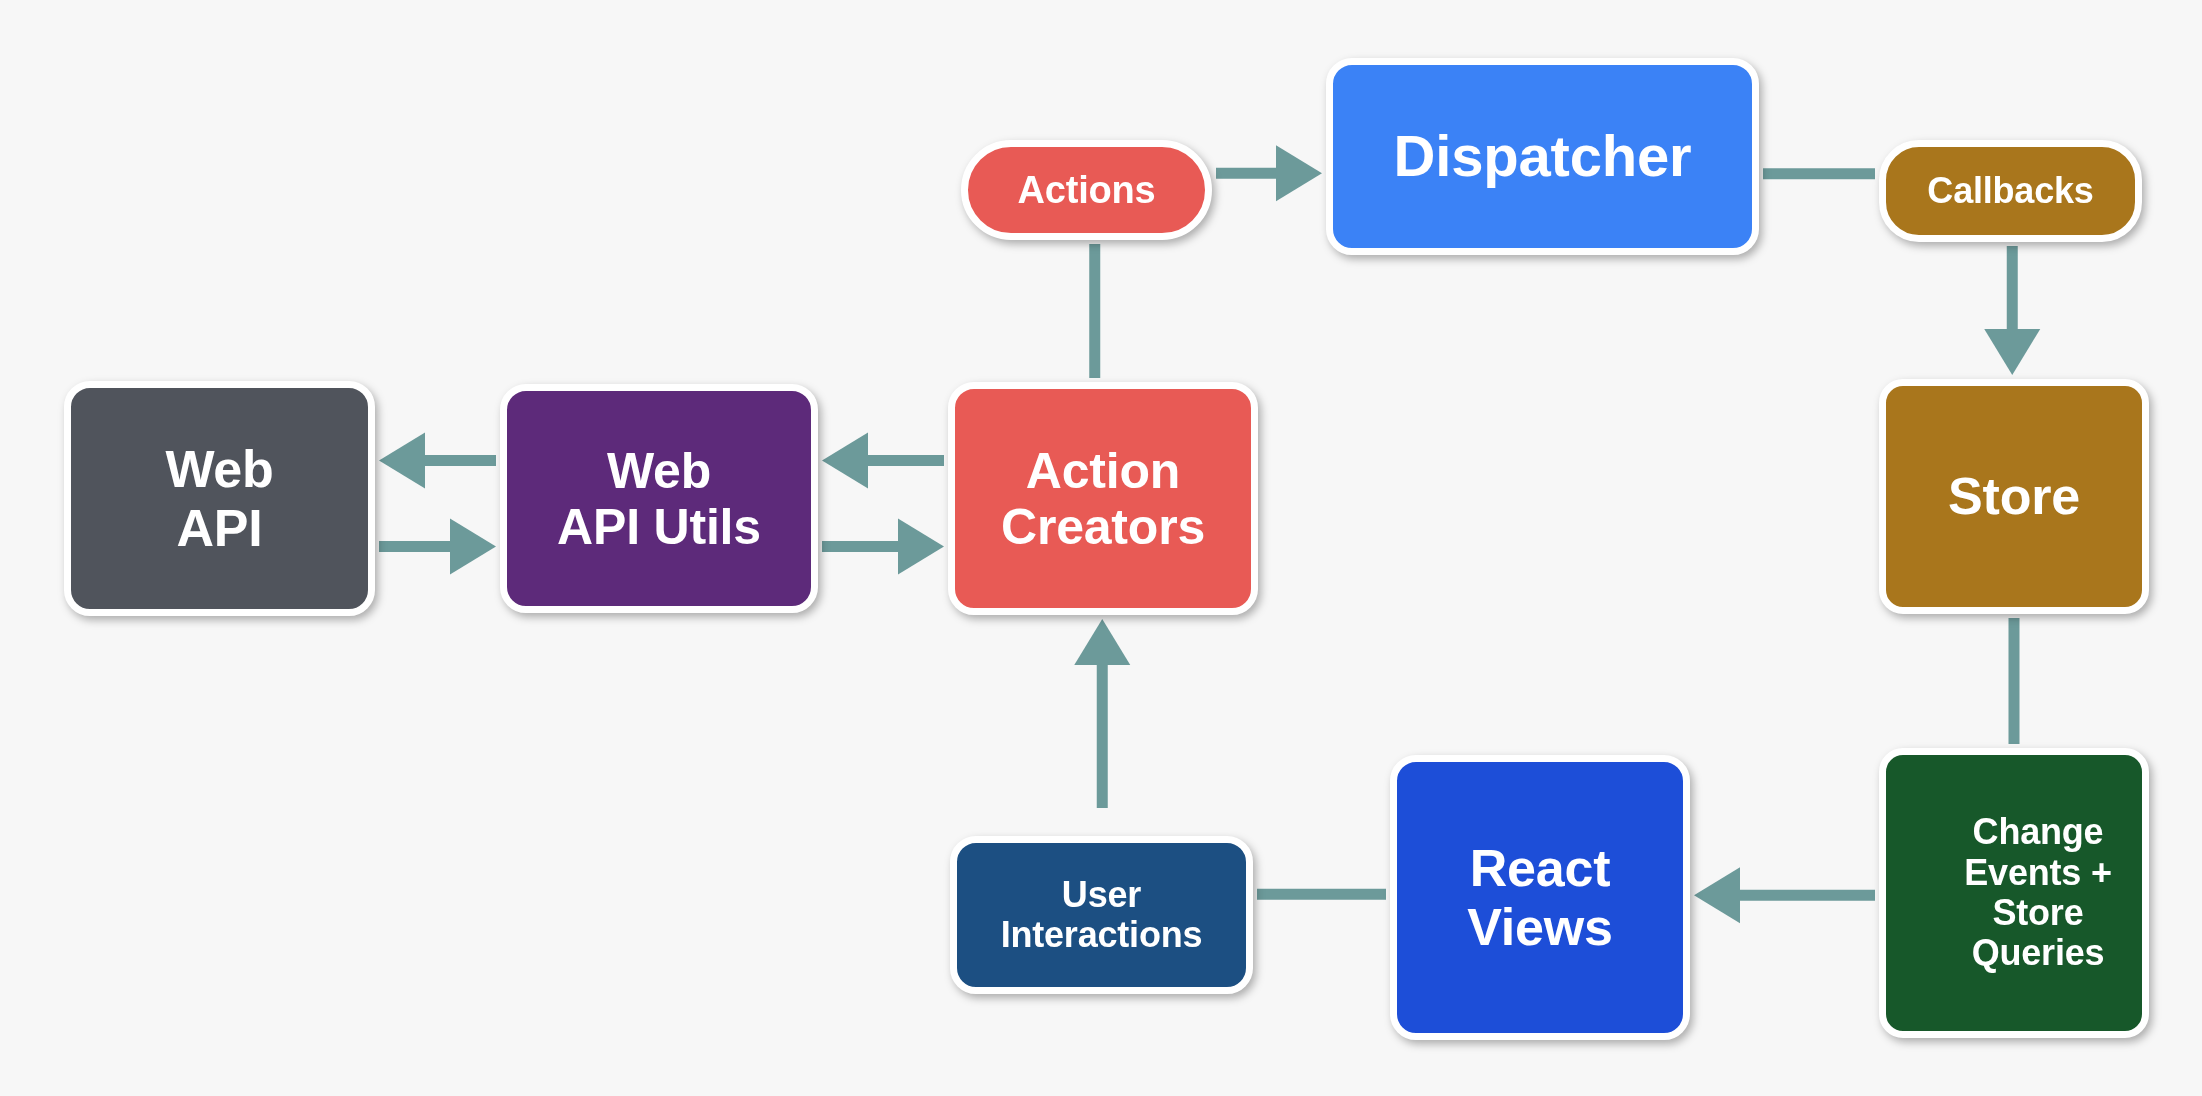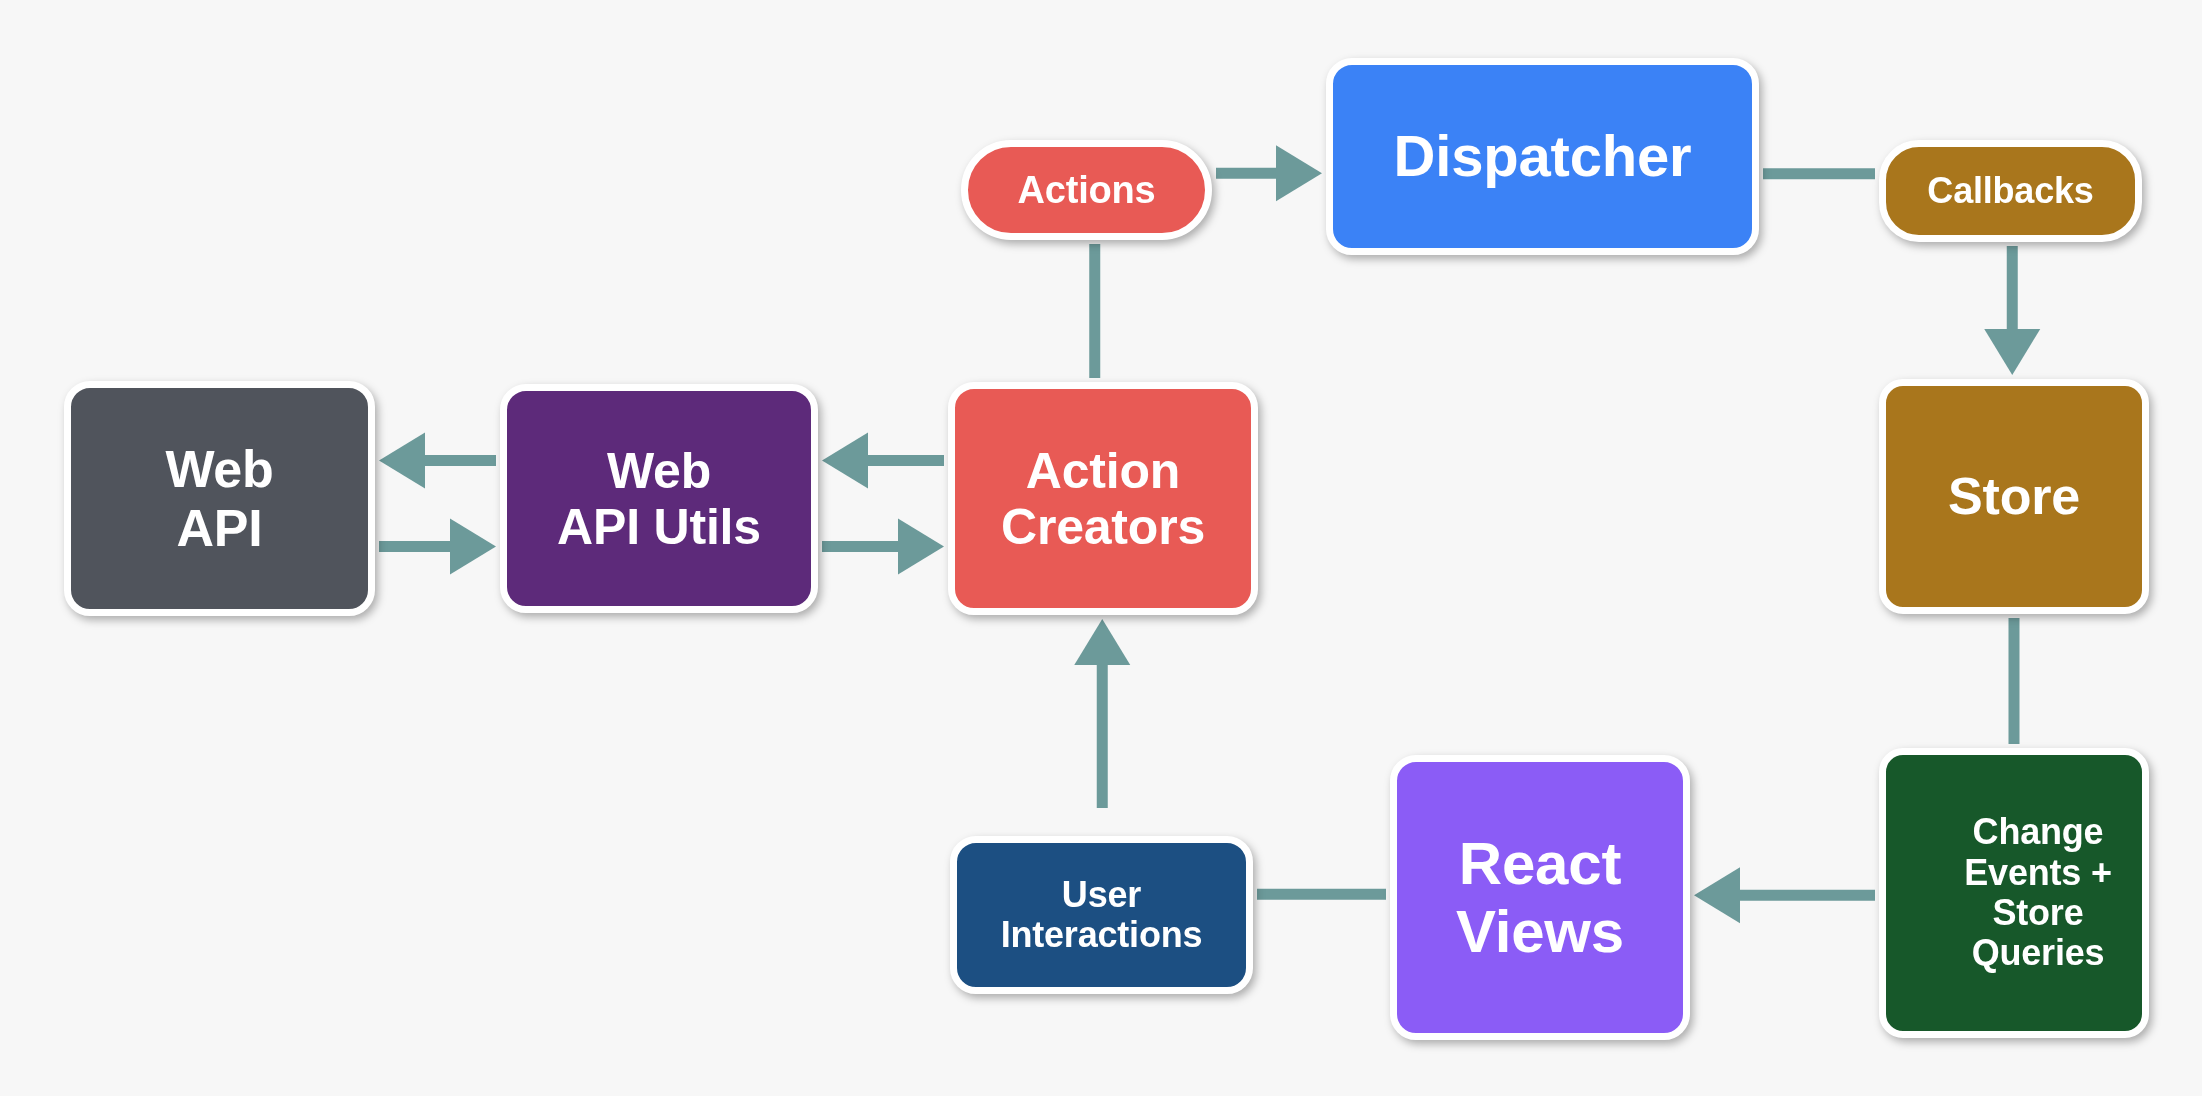--- a/index.html
+++ b/index.html
@@ -100,21 +100,21 @@
     </svg>
   <div id="node-layer">
       <div class="node" style="left: 961px; top: 140px; width: 251px; height: 100px; background: rgb(232, 90, 85); font-size: 38px; border-radius: 50px; border-color: rgb(255, 255, 255);"><span class="node-inner">Actions</span></div>
       <div class="node" style="left: 1326px; top: 58px; width: 433px; height: 197px; background: #3b82f6; font-size: 58px; border-radius: 26px; border-color: rgb(255, 255, 255);"><span class="node-inner">Dispatcher</span></div>
       <div class="node" style="left: 1879px; top: 140px; width: 263px; height: 102px; background: rgb(169, 118, 28); font-size: 36px; border-radius: 40px; border-color: rgb(255, 255, 255); text-align: center;"><span class="node-inner">Callbacks</span></div>
       <div class="node" style="left: 1879px; top: 379px; width: 270px; height: 235px; background: rgb(169, 118, 28); font-size: 52px; border-radius: 24px; border-color: rgb(255, 255, 255);"><span class="node-inner">Store</span></div>
       <div class="node" style="left: 1879px; top: 748px; width: 270px; height: 290px; background: rgb(23, 88, 42); font-size: 36px; border-radius: 24px; border-color: rgb(255, 255, 255); padding-left: 48px;"><span class="node-inner">Change
 Events +
 Store
 Queries</span></div>
-      <div class="node" style="left: 1390px; top: 755px; width: 300px; height: 285px; background: #8b5cf6; font-size: 60px; border-radius: 26px; border-color: rgb(255, 255, 255);"><span class="node-inner">React
+      <div class="node" style="left: 1390px; top: 755px; width: 300px; height: 285px; background: #1d4ed8; font-size: 52px; border-radius: 26px; border-color: rgb(255, 255, 255);"><span class="node-inner">React
 Views</span></div>
       <div class="node" style="left: 950px; top: 812px; width: 303px; height: 158px; background: rgb(28, 79, 130); font-size: 36px; border-radius: 26px; border-color: rgb(255, 255, 255); margin-top: 24px;"><span class="node-inner">User
 Interactions</span></div>
       <div class="node" style="left: 948px; top: 382px; width: 310px; height: 233px; background: rgb(232, 90, 85); font-size: 50px; border-radius: 26px; border-color: rgb(255, 255, 255);"><span class="node-inner">Action
 Creators</span></div>
       <div class="node" style="left: 500px; top: 384px; width: 318px; height: 229px; background: rgb(93, 42, 122); font-size: 50px; border-radius: 26px; border-color: rgb(255, 255, 255);"><span class="node-inner">Web
 API Utils</span></div>
       <div class="node" style="left: 64px; top: 381px; width: 311px; height: 235px; background: rgb(80, 84, 92); font-size: 52px; border-radius: 26px; border-color: rgb(255, 255, 255);"><span class="node-inner">Web
 API</span></div>
     </div>

